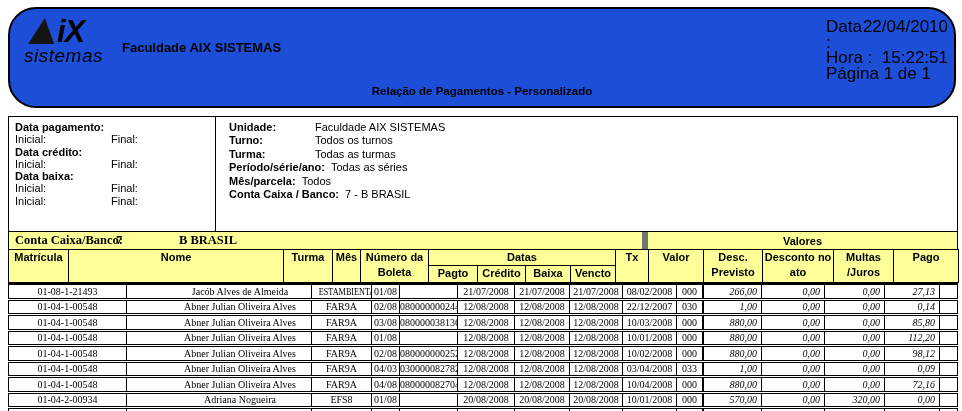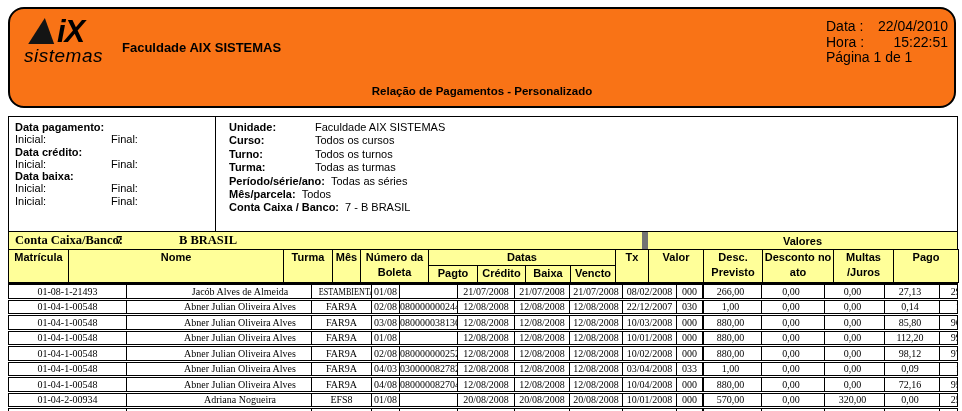--- a/index.html
+++ b/index.html
@@ -1,30 +1,30 @@
 <!DOCTYPE html>
 <html style="--header-bg: #FFFF99;"><head>
 <meta charset="utf-8">
 <style>
   html,body{margin:0;padding:0;background:#fff;}
   .page{position:relative;width:962px;height:411px;background:#fff;overflow:hidden;
         font-family:"Liberation Sans",sans-serif;color:#000;}
 
   
   .top-box{position:absolute;left:8px;top:7px;width:948px;height:101px;box-sizing:border-box;
-           border:2px solid #000;border-radius:16px;background:#f97316;}
+           border:2px solid #000;border-radius:28px;background:#1d4ed8;}
   .logo{position:absolute;left:14px;top:3px;}
   .logo-row{display:flex;align-items:flex-end;height:36px;}
   .tri{width:0;height:0;border-left:13px solid transparent;border-right:13px solid transparent;
        border-bottom:26px solid #141414;margin:0 1px 4px 6px;transform:skewX(-8deg);}
   .ix{font-style:italic;font-weight:bold;font-size:31px;line-height:32px;letter-spacing:-1px;}
   .sistemas{font-style:italic;font-size:19px;line-height:19px;letter-spacing:0.5px;margin-top:-2px;}
   .org-name{position:absolute;left:112px;top:31px;font-weight:bold;font-size:13px;}
   .report-title{position:absolute;left:0;right:0;bottom:9px;text-align:center;font-weight:bold;font-size:11.5px;}
-  .info-block{position:absolute;right:6px;top:10px;width:122px;font-size:14px;line-height:15.5px;}
+  .info-block{position:absolute;right:6px;top:10px;width:122px;font-size:17px;line-height:15.5px;}
   .info-row{display:flex;}
   .info-value{margin-left:auto;text-align:right;}
 
   
   .filter-box{position:absolute;left:8px;top:116px;width:950px;height:116px;box-sizing:border-box;
               border:1px solid #000;background:#fff;font-size:11px;}
   .f-left{position:absolute;left:0;top:0;bottom:0;width:207px;border-right:1px solid #000;
           box-sizing:border-box;padding:4px 0 0 6px;line-height:12.3px;}
   .f-title{font-weight:bold;}
   .f-if{display:flex;}
@@ -63,21 +63,21 @@
   .c1{width:149px;text-align:center;padding-left:6px;margin-left:36px;}
   .c2{width:60px;}
   .c3{width:28px;}
   .c4{width:58px;}
   .c5{width:57px;}
   .c6{width:55px;}
   .c7{width:53px;}
   .c8{width:54px;}
   .c9{width:26px;}
   .c10{width:59px;border-left:1px solid #000;}
-  .c10,.c11,.c12,.c13,.c14{padding-right:4px;}
+  .c10,.c11,.c12,.c13,.c14{text-align:right;padding-right:4px;font-style:italic;}
   .c11{width:63px;}
   .c12{width:60px;}
   .c13{width:55px;}
   .c14{width:53px;border-right:none;}
   .squeeze{display:inline-block;transform:scaleX(0.82);transform-origin:center;white-space:nowrap;}
 </style>
 </head>
 <body>
 
 <div class="page">
@@ -123,23 +123,20 @@
         <span>Final:</span>
       </div>
       <div class="f-if">
         <span class="f-ini">Inicial:</span>
         <span>Final:</span>
       </div>
     </div>
     <div class="f-right">
       <div>
         <span class="fr-label aligned">Unidade:</span><span>Faculdade AIX SISTEMAS</span>
-      </div>
-      <div>
-        <span class="fr-label aligned">Curso:</span><span>Todos os cursos</span>
       </div>
       <div>
         <span class="fr-label aligned">Turno:</span><span>Todos os turnos</span>
       </div>
       <div>
         <span class="fr-label aligned">Turma:</span><span>Todas as turmas</span>
       </div>
       <div>
         <span class="fr-label">Período/série/ano:</span><span>Todas as séries</span>
       </div>

